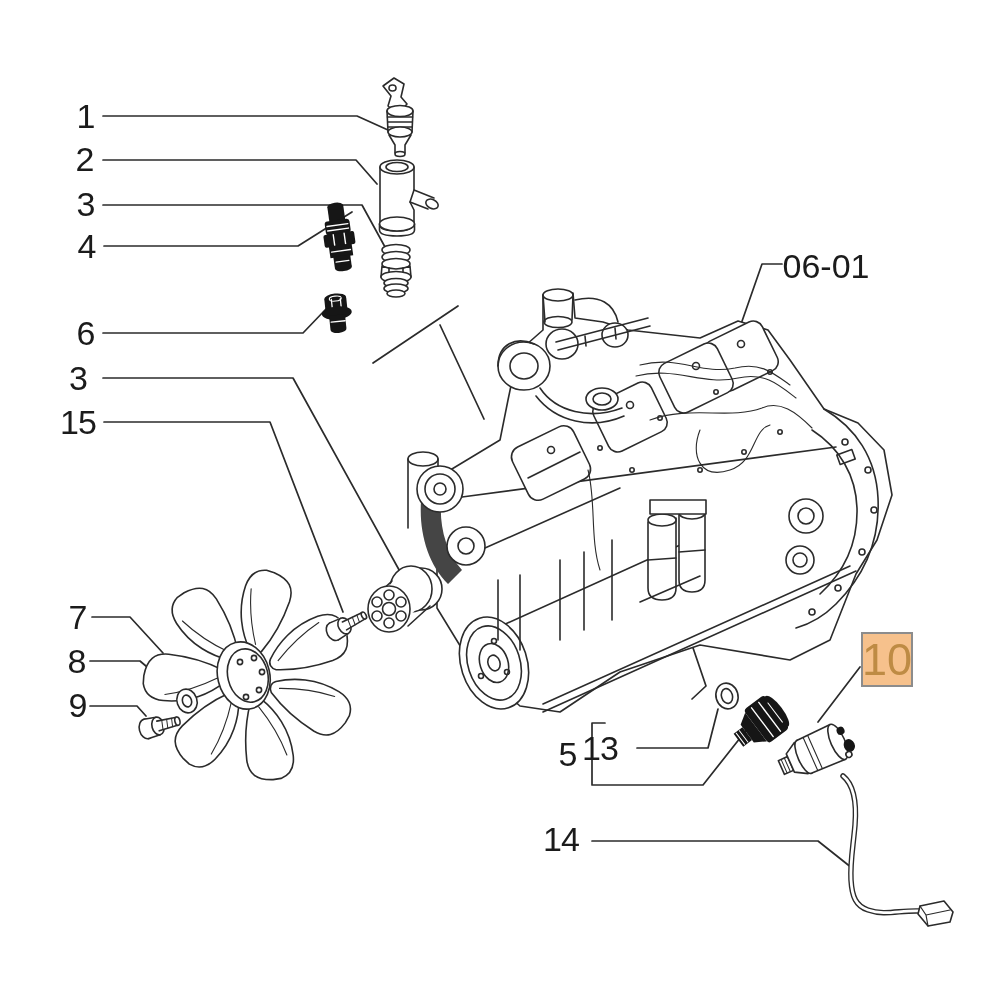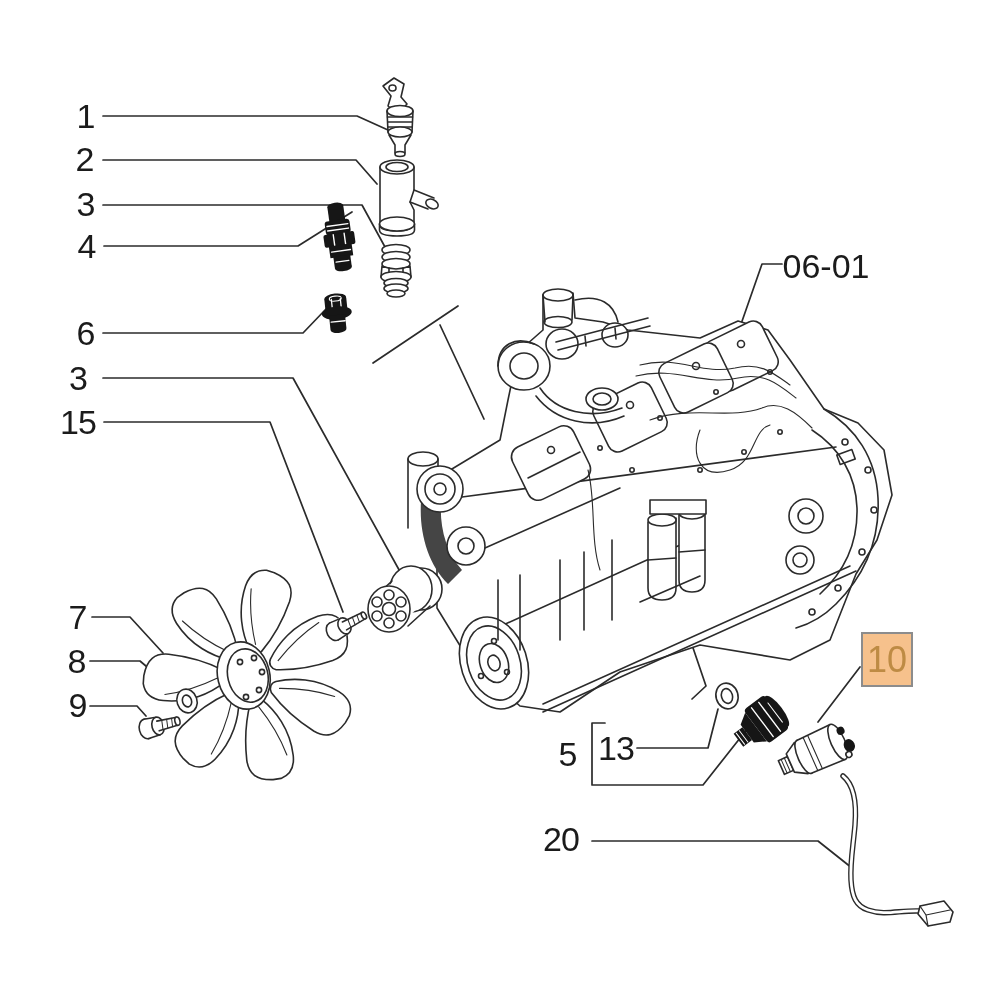--- a/index.html
+++ b/index.html
@@ -11,21 +11,21 @@
   .callout{
     position:absolute;transform:translate(-50%,-50%);
     font-size:34px;color:#1b1b1b;line-height:1;white-space:nowrap;
     font-family:"Liberation Sans", sans-serif;
   }
   .callout.small-gap{letter-spacing:-1px;}
   #callout-10-box{
     position:absolute;left:861px;top:632px;width:52px;height:55px;
     background:#f6c18c;border:2px solid #8c8c8c;box-sizing:border-box;
     display:flex;align-items:center;justify-content:center;
-    font-size:36px;color:#be8b44;font-family:"Liberation Sans", sans-serif;
+    font-size:45px;color:#be8b44;font-family:"Liberation Sans", sans-serif;
   }
 </style>
 </head>
 <body>
 
 <div id="stage">
 
   <svg id="artwork" viewBox="0 0 1000 1000" fill="none" stroke="#2b2b2b" stroke-width="1.6" stroke-linecap="round" stroke-linejoin="round">
 
     <g stroke-width="1.7">
@@ -362,18 +362,18 @@
   <div class="callout" style="left:85px;top:159px">2</div>
   <div class="callout" style="left:86px;top:204px">3</div>
   <div class="callout" style="left:87px;top:246px">4</div>
   <div class="callout" style="left:86px;top:333px">6</div>
   <div class="callout small-gap" style="left:78px;top:378px">3</div>
   <div class="callout small-gap" style="left:78px;top:422px">15</div>
   <div class="callout" style="left:78px;top:617px">7</div>
   <div class="callout" style="left:77px;top:661px">8</div>
   <div class="callout" style="left:78px;top:705px">9</div>
   <div class="callout" style="left:568px;top:754px">5</div>
-  <div class="callout small-gap" style="left:616px;top:748px">13</div>
-  <div class="callout small-gap" style="left:561px;top:839px">20</div>
+  <div class="callout small-gap" style="left:600px;top:748px">13</div>
+  <div class="callout small-gap" style="left:561px;top:839px">14</div>
   <div class="callout" style="left:826px;top:266px">06-01</div>
   <div id="callout-10-box">10</div>
 
 </div>
 
 </body></html>

